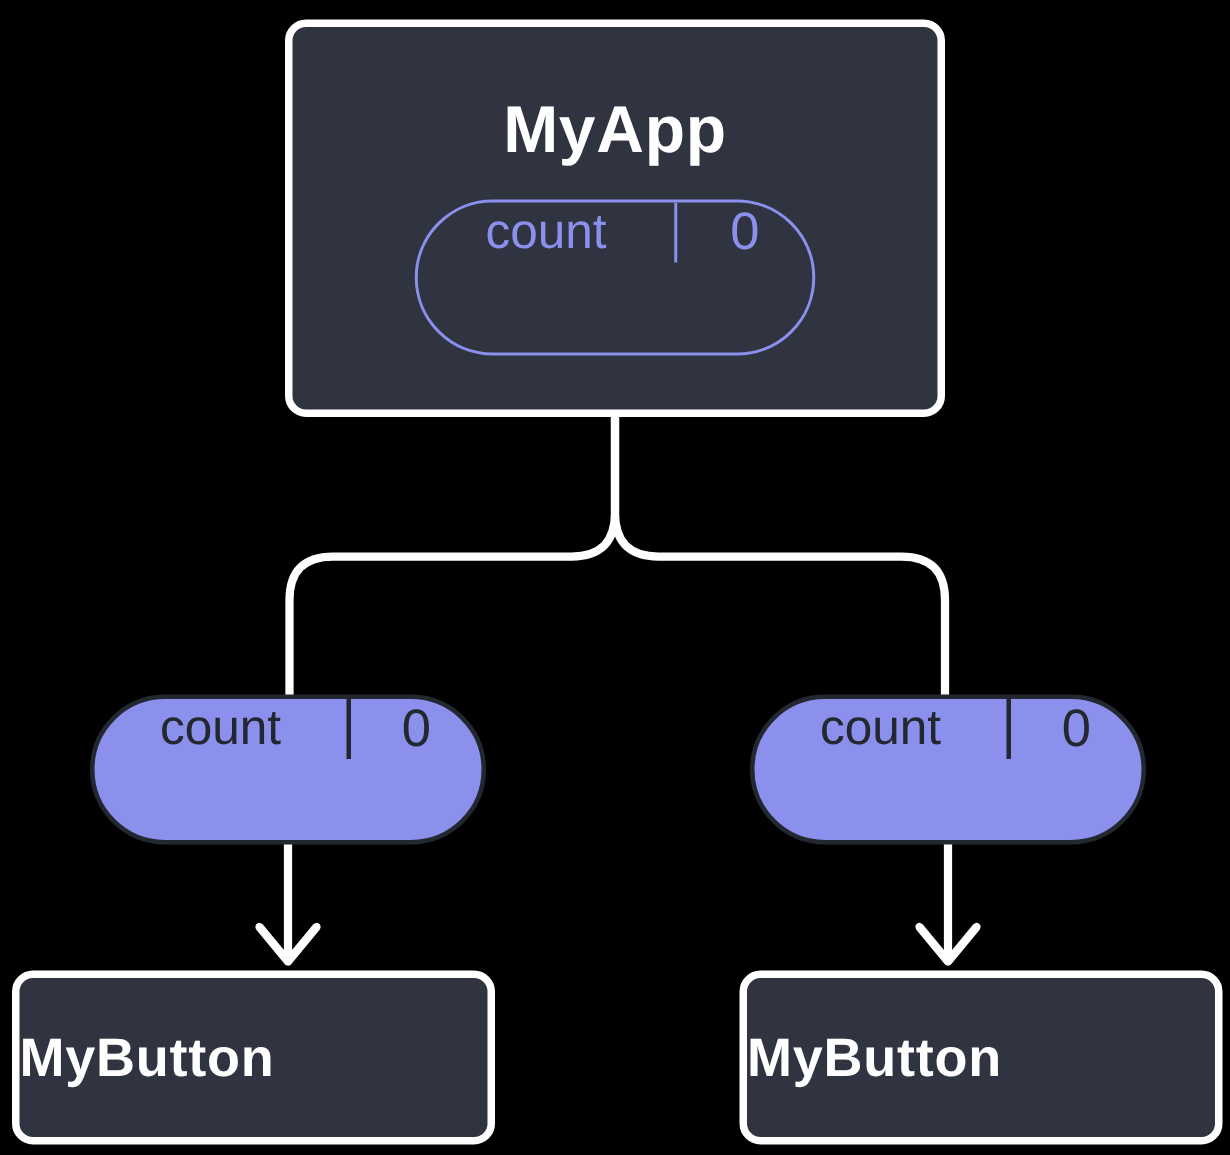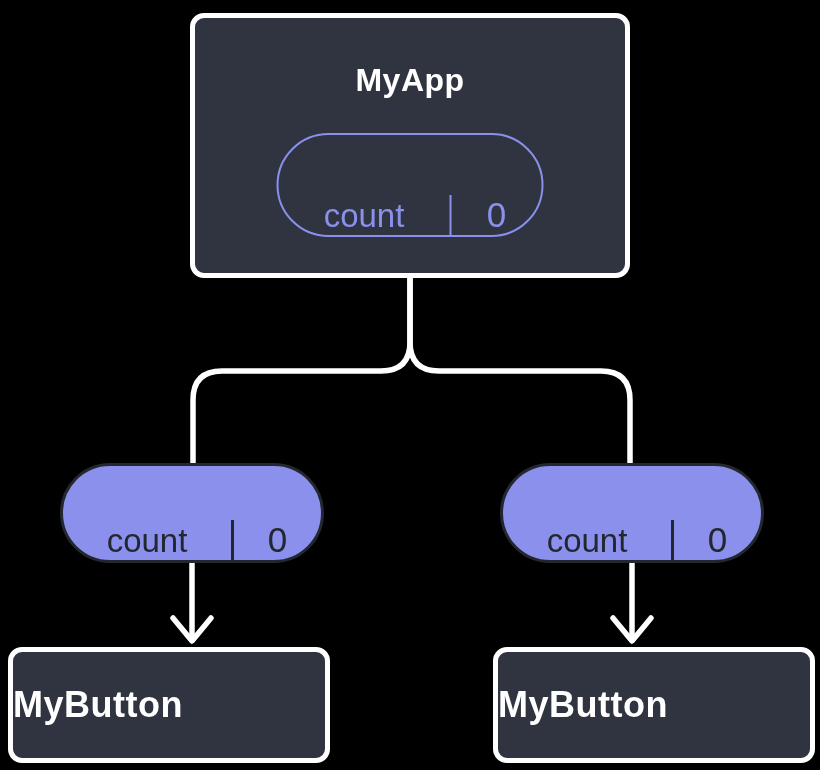--- a/index.html
+++ b/index.html
@@ -44,29 +44,29 @@
   }
   .node-root {
     left: 190px; top: 13px;
     width: 440px; height: 265px;
   }
   .node-title {
     position: absolute;
     left: 0; right: 0;
     text-align: center;
     color: var(--white-text);
-    font-size: 32px;
+    font-size: 44px;
     font-weight: 600;
     letter-spacing: 0.5px;
   }
   .node-root .node-title { top: 44px; }
   .pill {
     position: absolute;
     display: flex;
-    align-items: flex-end;
+    align-items: flex-start;
     border-radius: 60px;
     overflow: hidden;
   }
   .pill .pill-name {
     flex: 1;
     display: flex;
     align-items: center;
     justify-content: center;
   }
   .pill .pill-value {

